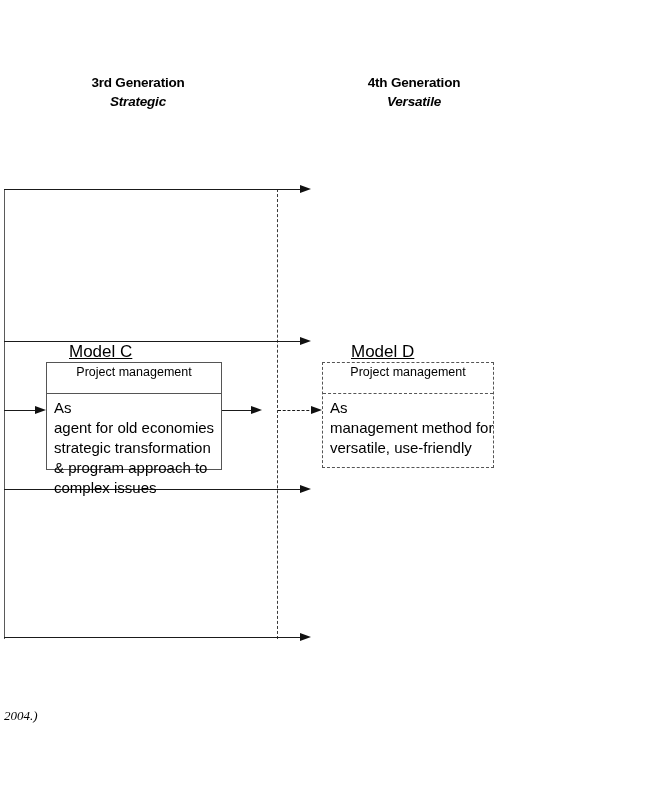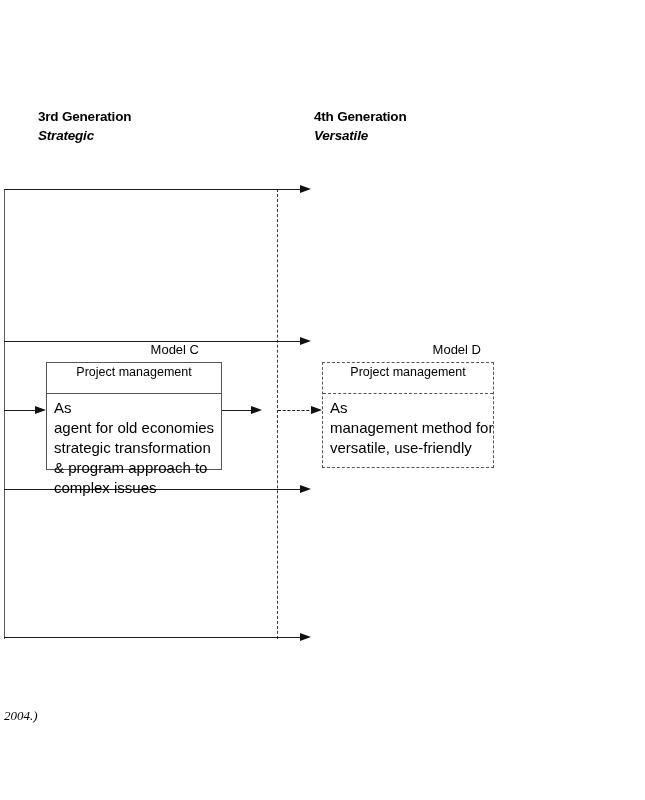--- a/index.html
+++ b/index.html
@@ -16,22 +16,22 @@
     position: relative;
     width: 645px;
     height: 800px;
     background: #ffffff;
     overflow: hidden;
   }
 
   
   .col-header {
     position: absolute;
+    text-align: center;
     line-height: 1.0;
-    margin-top: 34px;
   }
   .col-header .gen {
     font-size: 13.5px;
     font-weight: bold;
     letter-spacing: -0.2px;
     white-space: nowrap;
   }
   .col-header .sub {
     font-size: 13.5px;
     font-weight: bold;
@@ -76,24 +76,25 @@
   }
   .connector-dashed {
     position: absolute;
     height: 0;
     border-top: 1.4px dashed #1a1a1a;
   }
 
   
   .model-label {
     position: absolute;
-    font-size: 13px;
-    text-align: right;
+    font-size: 17px;
+    text-align: left;
     white-space: nowrap;
     line-height: 1.1;
+    text-decoration: underline;
   }
 
   
   .model-box {
     position: absolute;
     box-sizing: border-box;
     background: #ffffff;
   }
   .model-box.solid {
     border: 1.2px solid #555555;

